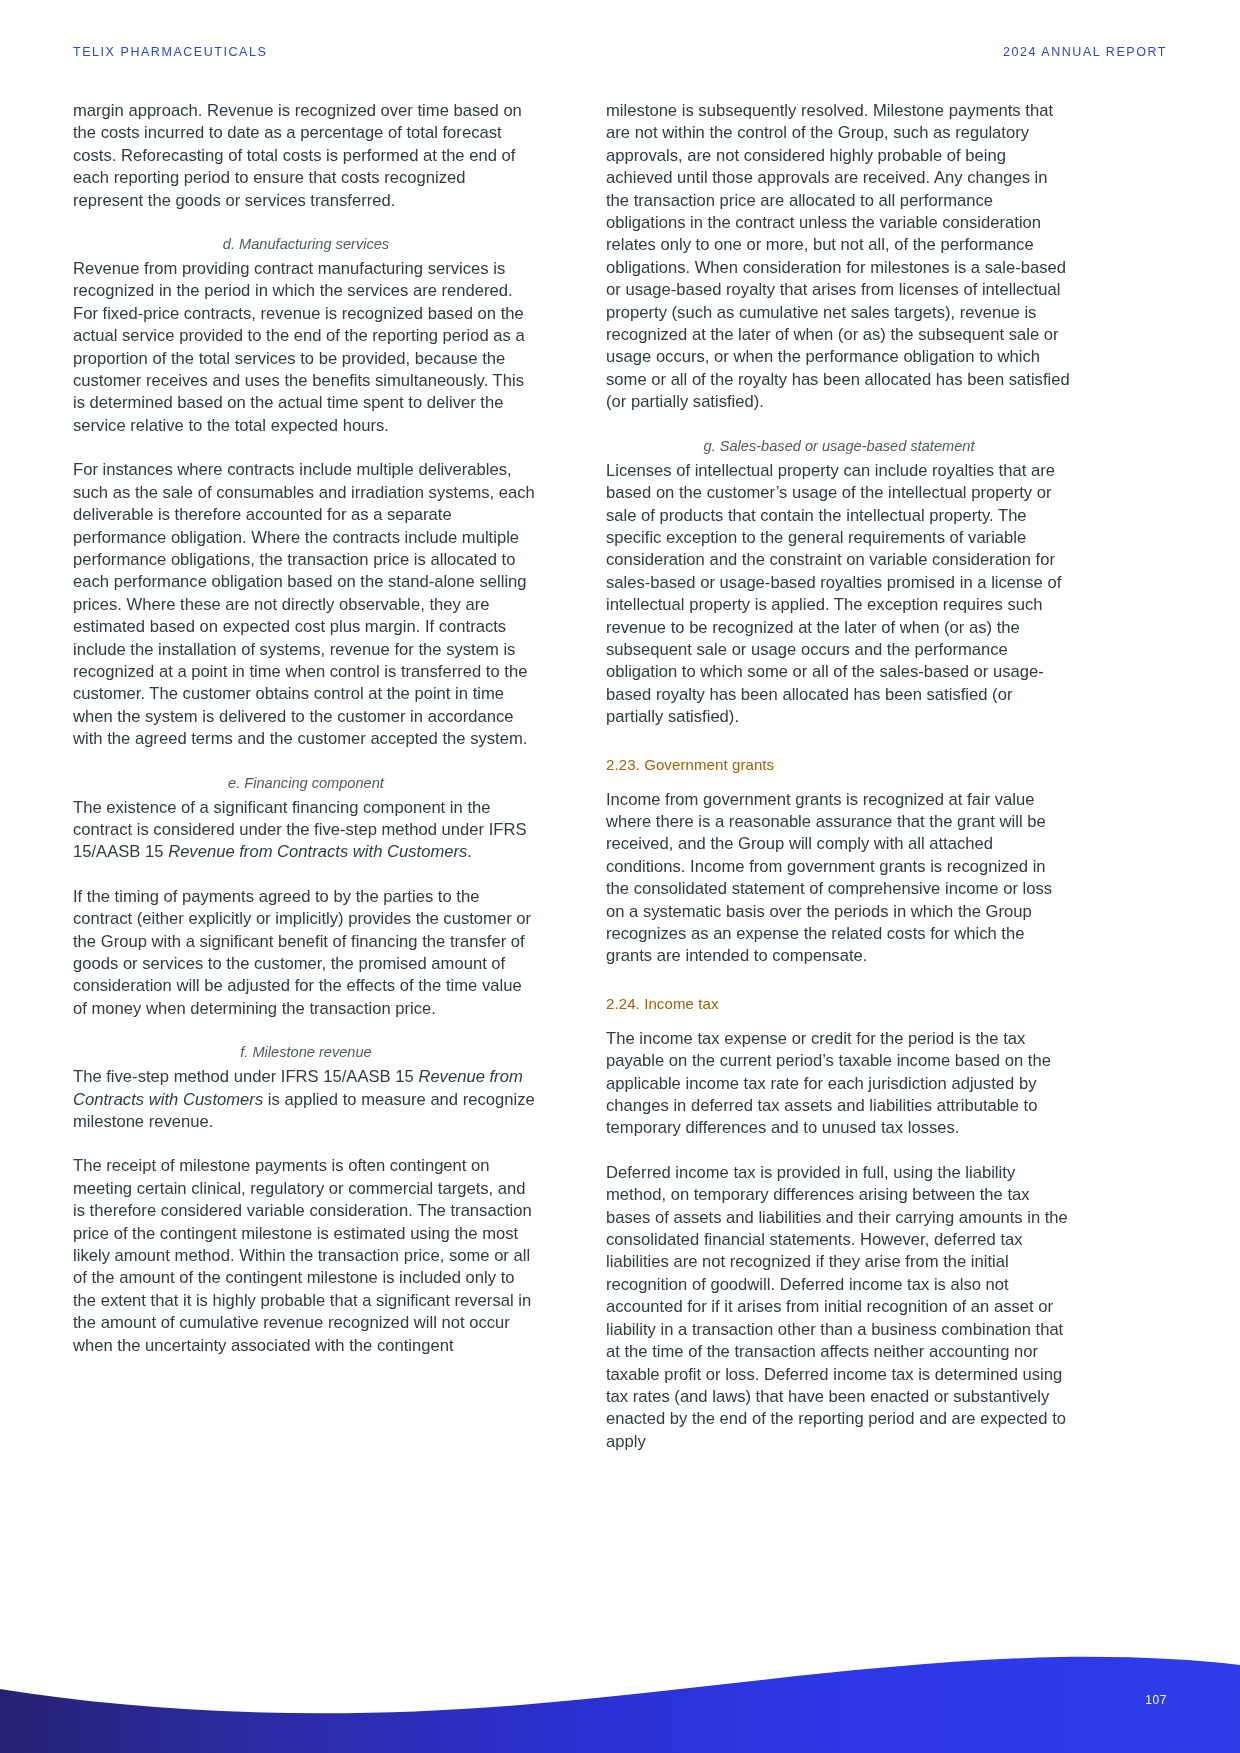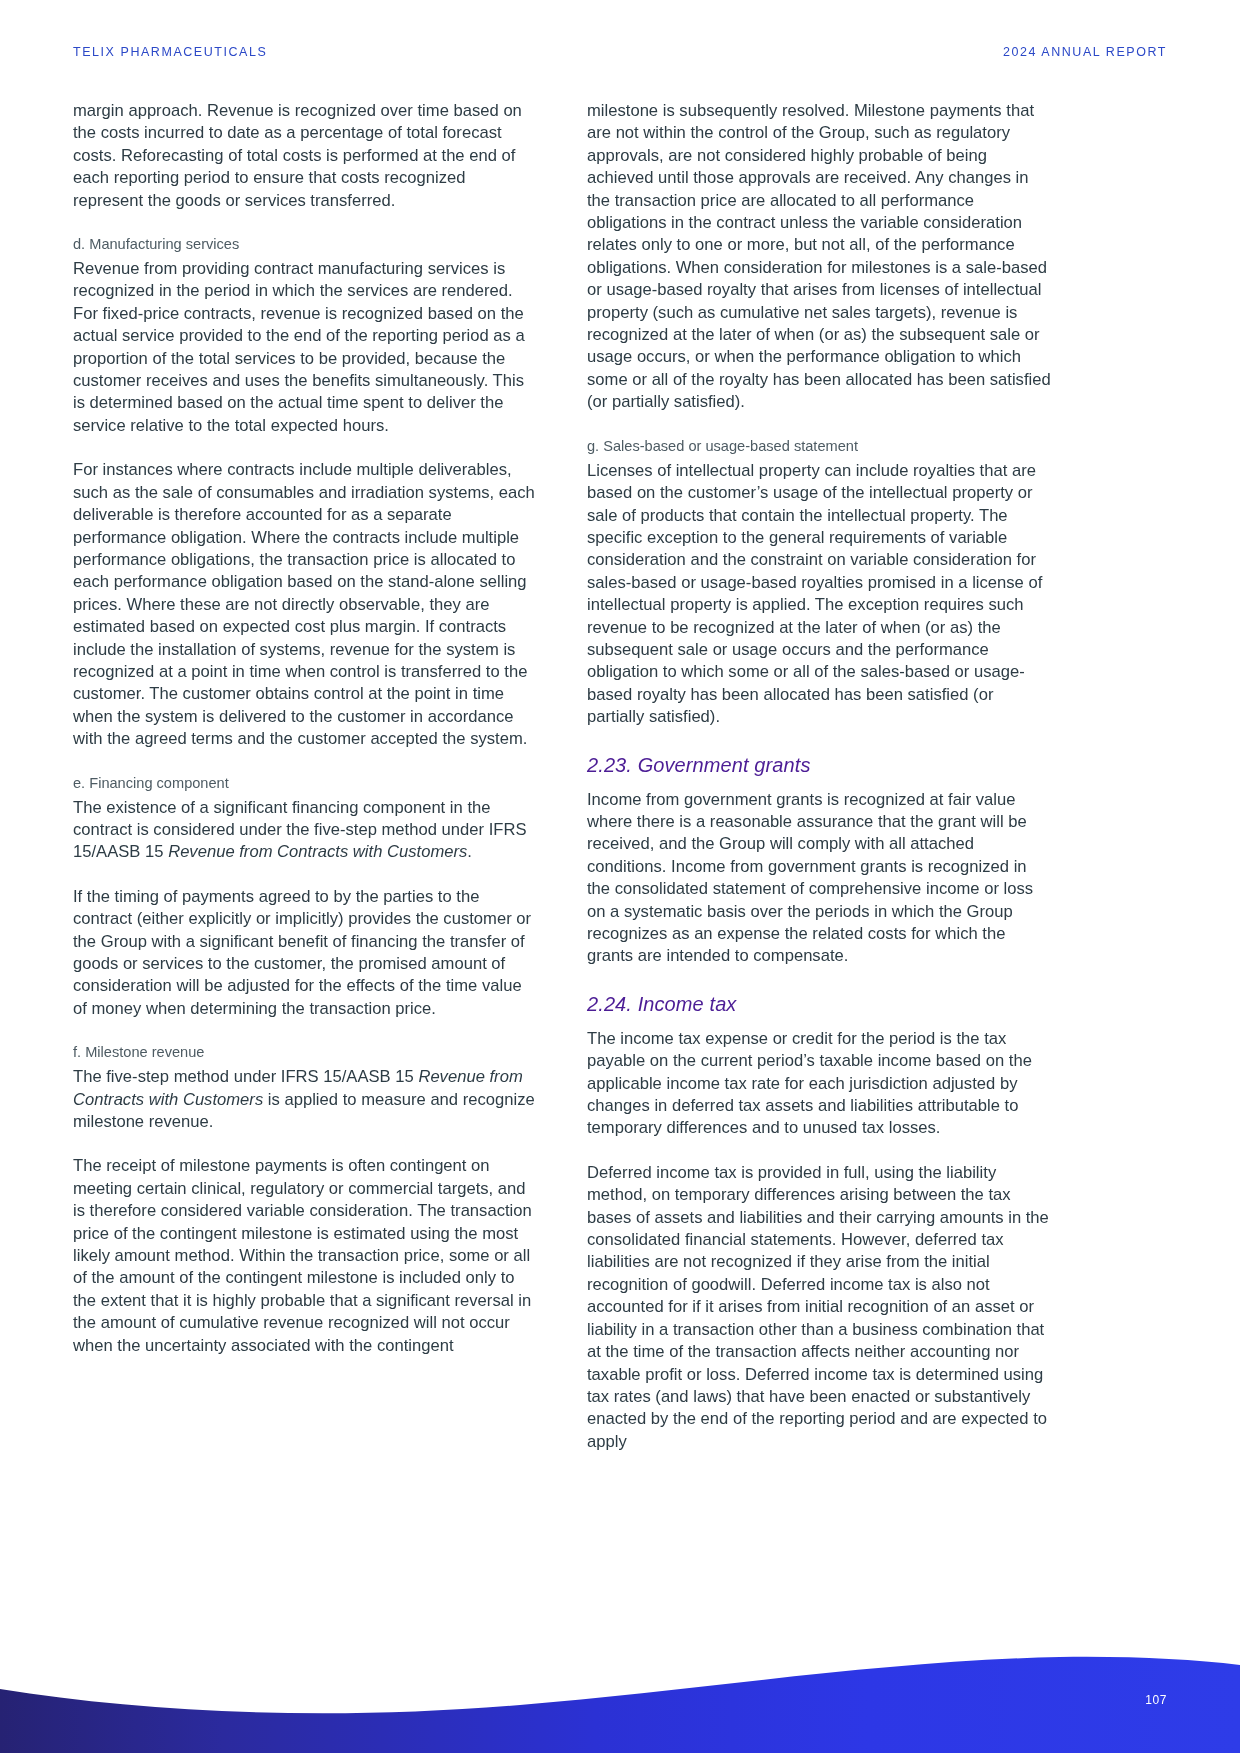--- a/index.html
+++ b/index.html
@@ -35,21 +35,21 @@
     white-space: nowrap;
   }
 
   
   .columns {
     position: absolute;
     top: 100px;
     left: 73px;
     width: 1094px;
     display: flex;
-    gap: 48px;
+    gap: 67px;
   }
   .col {
     width: 466px;
   }
 
   
   p.body-text {
     margin: 0 0 22px 0;
     font-size: 16.6px;
     line-height: 22.4px;
@@ -57,31 +57,32 @@
     text-align: left;
     letter-spacing: 0.01px;
   }
   p.body-text.tight {
     margin-bottom: 0;
   }
   h4.sub-heading {
     margin: 0 0 3px 0;
     font-size: 14.6px;
     line-height: 21px;
+    font-style: italic;
     font-weight: normal;
     color: #4d5b63;
+    text-align: center;
   }
   h3.section-heading {
     margin: 8px 0 10px 0;
-    font-size: 20px;
+    font-size: 15px;
     line-height: 28px;
     font-weight: normal;
-    color: #4c1d95;
+    color: #a16207;
     letter-spacing: 0.1px;
-    font-style: italic;
   }
   em { }
 
   
   .footer-wave {
     position: absolute;
     left: 0;
     bottom: 0;
     width: 1240px;
     height: 140px;

